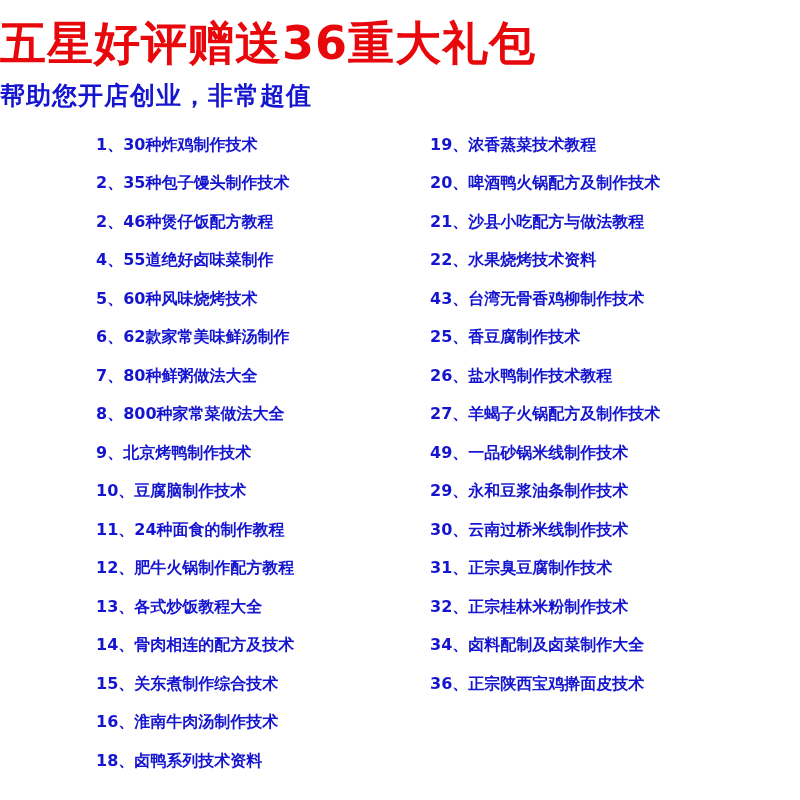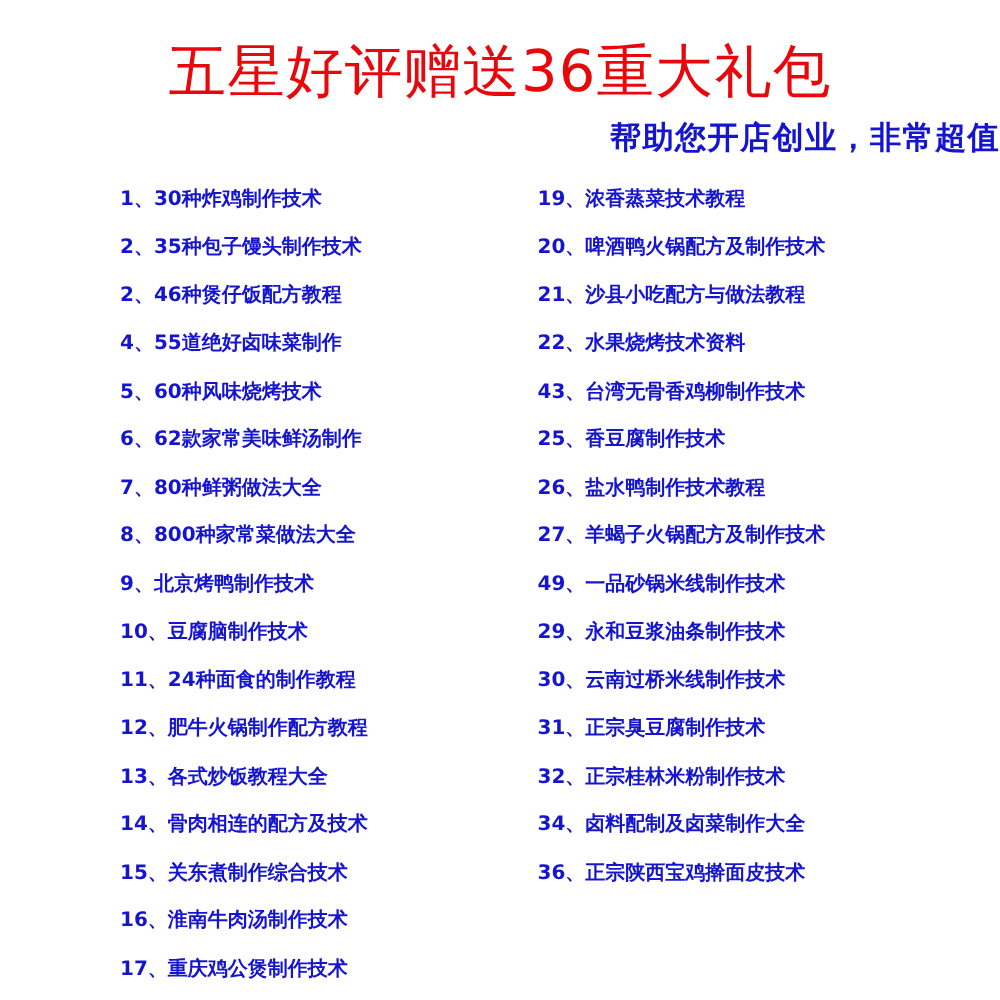--- a/index.html
+++ b/index.html
@@ -10,31 +10,30 @@
   #page {
     width: 800px;
     height: 800px;
     background: #ffffff;
     position: relative;
     overflow: hidden;
     font-family: "DejaVu Sans", "Liberation Sans", sans-serif;
     box-sizing: border-box;
   }
   .title {
-    text-align: center;
     color: #e8080c;
     font-size: 46px;
-    font-weight: normal;
+    font-weight: bold;
     letter-spacing: 1px;
     line-height: 1.1;
-    margin-top: 32px;
+    margin-top: 18px;
     white-space: nowrap;
   }
   .subtitle {
-    text-align: right;
+    text-align: left;
     color: #1515cf;
     font-size: 25px;
     font-weight: bold;
     letter-spacing: 1px;
     margin-top: 10px;
     white-space: nowrap;
   }
   .columns {
     display: flex;
     margin-top: 14px;
@@ -82,21 +81,20 @@
       <div class="item">7、80种鲜粥做法大全</div>
       <div class="item">8、800种家常菜做法大全</div>
       <div class="item">9、北京烤鸭制作技术</div>
       <div class="item">10、豆腐脑制作技术</div>
       <div class="item">11、24种面食的制作教程</div>
       <div class="item">12、肥牛火锅制作配方教程</div>
       <div class="item">13、各式炒饭教程大全</div>
       <div class="item">14、骨肉相连的配方及技术</div>
       <div class="item">15、关东煮制作综合技术</div>
       <div class="item">16、淮南牛肉汤制作技术</div>
-      <div class="item">17、重庆鸡公煲制作技术</div>
       <div class="item">18、卤鸭系列技术资料</div>
     </div>
 
     <div class="col col-right">
       <div class="item">19、浓香蒸菜技术教程</div>
       <div class="item">20、啤酒鸭火锅配方及制作技术</div>
       <div class="item">21、沙县小吃配方与做法教程</div>
       <div class="item">22、水果烧烤技术资料</div>
       <div class="item">43、台湾无骨香鸡柳制作技术</div>
       <div class="item">25、香豆腐制作技术</div>

